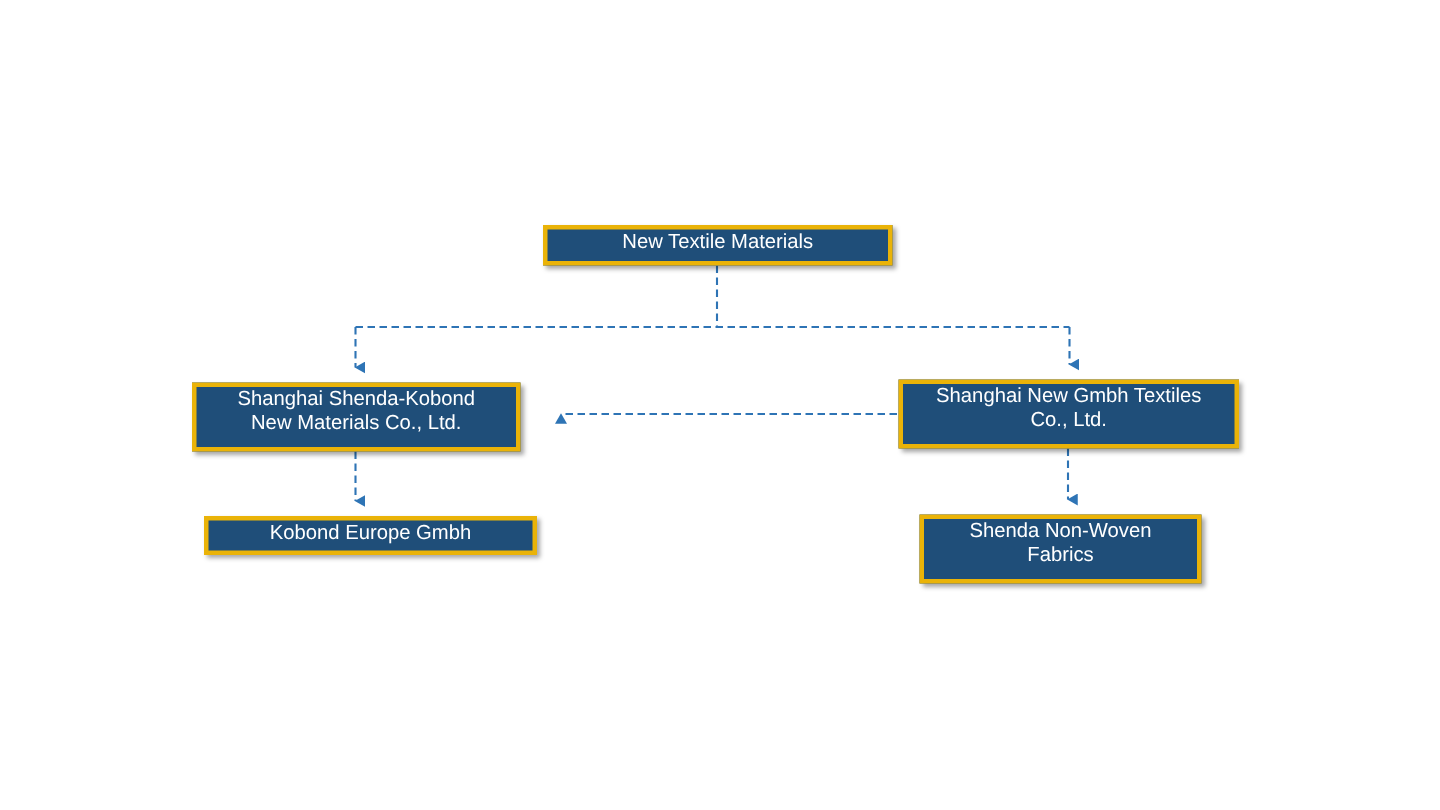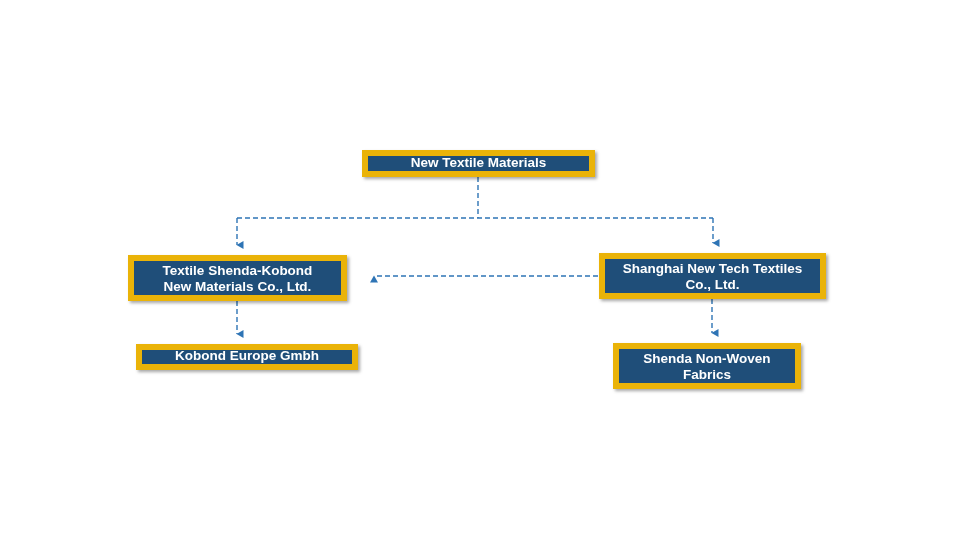--- a/index.html
+++ b/index.html
@@ -19,29 +19,28 @@
     position: absolute;
     left: 0;
     top: 0;
     width: 960px;
     height: 540px;
     pointer-events: none;
   }
   .node {
     position: absolute;
     background: #1F4E79;
-    border: 6px solid #eab308;
+    border: 3px solid #eab308;
     box-shadow: 2px 2px 3px rgba(0,0,0,0.35);
     color: #ffffff;
     display: flex;
-    align-items: flex-end;
+    align-items: flex-start;
     justify-content: center;
     text-align: center;
     box-sizing: border-box;
-    font-weight: bold;
   }
   .node span {
     white-space: pre-line;
     font-size: 13.5px;
     line-height: 1.2;
   }
   .node-root        { left: 362px; top: 150px; width: 233px; height: 27px; }
   .node-left-child  { left: 128px; top: 255px; width: 219px; height: 46px; }
   .node-right-child { left: 599px; top: 253px; width: 227px; height: 46px; }
   .node-left-grand  { left: 136px; top: 344px; width: 222px; height: 26px; }
@@ -72,26 +71,26 @@
     <path d="M237,301 L237,334" stroke="#2E74B5" stroke-width="1.4" stroke-dasharray="5,3" fill="none" marker-end="url(#arrow-down)"></path>
 
     <path d="M712,299 L712,333" stroke="#2E74B5" stroke-width="1.4" stroke-dasharray="5,3" fill="none" marker-end="url(#arrow-down)"></path>
   </svg>
 
   <div class="node node-root">
     <span>New Textile Materials</span>
   </div>
 
   <div class="node node-left-child">
-    <span>Textile Shenda-Kobond
+    <span>Shanghai Shenda-Kobond
 New Materials Co., Ltd.</span>
   </div>
 
   <div class="node node-right-child">
-    <span>Shanghai New Tech Textiles
+    <span>Shanghai New Gmbh Textiles
 Co., Ltd.</span>
   </div>
 
   <div class="node node-left-grand">
     <span>Kobond Europe Gmbh</span>
   </div>
 
   <div class="node node-right-grand">
     <span>Shenda Non-Woven
 Fabrics</span>

